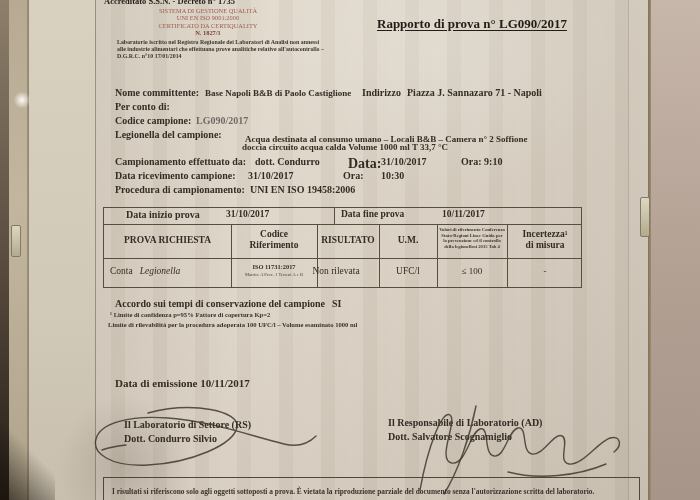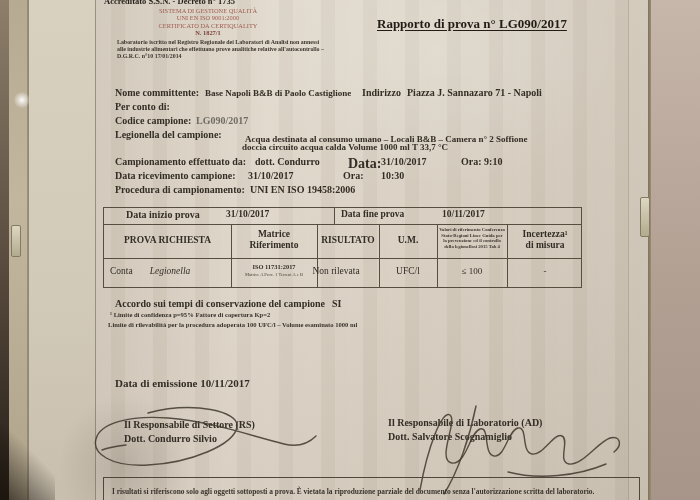--- a/index.html
+++ b/index.html
@@ -91,50 +91,50 @@
   <div class="line" style="left:333px;top:16px;width:1px;height:64px"></div>
   <div class="line" style="left:403px;top:16px;width:1px;height:64px"></div>
 
   <div class="txt b" style="left:22px;top:1px;font-size:10px">Data inizio prova</div>
   <div class="txt b" style="left:122px;top:1px;font-size:9.5px">31/10/2017</div>
   <div class="txt b" style="left:237px;top:1px;font-size:9.5px">Data fine prova</div>
   <div class="txt b" style="left:338px;top:1px;font-size:9.5px">10/11/2017</div>
 
   <div class="abs ctr b" style="left:0;top:27px;width:127px;font-size:9.5px">PROVA RICHIESTA</div>
   <div class="abs ctr b" style="left:127px;top:21px;width:86px;font-size:9.5px;line-height:11px">
-    <div>Matrice</div>
+    <div>Codice</div>
     <div>Riferimento</div>
   </div>
   <div class="abs ctr b" style="left:213px;top:27px;width:62px;font-size:9.5px">RISULTATO</div>
   <div class="abs ctr b" style="left:275px;top:27px;width:58px;font-size:9.5px">U.M.</div>
   <div class="abs ctr b" style="left:335px;top:19px;width:66px;font-size:4.7px;line-height:5.5px;color:#3f382f">Valori di riferimento Conferenza Stato-Regioni Linee Guida per la prevenzione ed il controllo della legionellosi 2015 Tab 4</div>
   <div class="abs ctr b" style="left:403px;top:21px;width:76px;font-size:9.5px;line-height:11px">
     <div>Incertezza¹</div>
     <div>di misura</div>
   </div>
 
   <div class="txt" style="left:6px;top:58px;font-size:9.5px">
-    <span>Conta</span><span style="font-style:italic;margin-left:17px">Legionella</span>
+    <span>Conta</span><span style="font-style:italic;margin-left:7px">Legionella</span>
   </div>
   <div class="abs ctr b" style="left:127px;top:55px;width:86px;font-size:6.4px">ISO 11731:2017</div>
   <div class="abs ctr" style="left:127px;top:64px;width:86px;font-size:4.6px;color:#4a443a">Matrice A Proc. 1 Terreni A e B</div>
   <div class="abs ctr" style="left:201px;top:58px;width:62px;font-size:9.5px">Non rilevata</div>
   <div class="abs ctr" style="left:275px;top:58px;width:58px;font-size:9.5px">UFC/l</div>
   <div class="abs ctr" style="left:333px;top:58px;width:70px;font-size:9px">≤ 100</div>
   <div class="abs ctr" style="left:403px;top:58px;width:76px;font-size:9px">-</div>
 </div>
 
 <div class="txt b" style="left:115px;top:298px;font-size:10px">Accordo sui tempi di conservazione del campione</div>
 <div class="txt b" style="left:332px;top:298px;font-size:10px">SI</div>
 <div class="txt b" style="left:110px;top:311px;font-size:6.6px;color:#3a342c">¹ Limite di confidenza p=95% Fattore di copertura Kp=2</div>
 <div class="txt b" style="left:108px;top:321px;font-size:6.6px;color:#3a342c">Limite di rilevabilità per la procedura adoperata 100 UFC/l – Volume esaminato 1000 ml</div>
 
 <div class="txt b" style="left:115px;top:377px;font-size:11px">Data di emissione 10/11/2017</div>
 
-<div class="txt b" style="left:124px;top:419px;font-size:10px">Il Responsabile di Settore (RS)</div>
+<div class="txt b" style="left:124px;top:419px;font-size:10px">Il Laboratorio di Settore (RS)</div>
 <div class="txt b" style="left:124px;top:433px;font-size:10px">Dott. Condurro Silvio</div>
 <div class="txt b" style="left:388px;top:417px;font-size:10px">Il Responsabile di Laboratorio (AD)</div>
 <div class="txt b" style="left:388px;top:431px;font-size:10px">Dott. Salvatore Scognamiglio</div>
 
 <svg class="sig" style="left:88px;top:403px" width="230" height="75" viewBox="0 0 230 75">
   <path d="M60,10 C105,-2 152,8 149,24 C146,42 102,60 60,62 C22,64 4,50 8,36 C12,20 42,12 80,15 C122,18 160,32 196,41 C212,45 222,39 228,33"></path>
   <path d="M14,47 C22,44 30,43 38,42"></path>
 </svg>
 <svg class="sig" style="left:358px;top:402px" width="270" height="95" viewBox="0 0 270 95">
   <path d="M62,88 C70,44 84,8 92,13 C100,19 78,58 94,61 C108,63 112,30 122,27 C132,24 125,52 136,54 C147,56 150,28 160,26 C170,24 163,50 174,52 C185,54 196,30 204,34 C212,38 199,60 211,62 C224,64 240,40 252,36 C262,33 265,43 256,50"></path>

